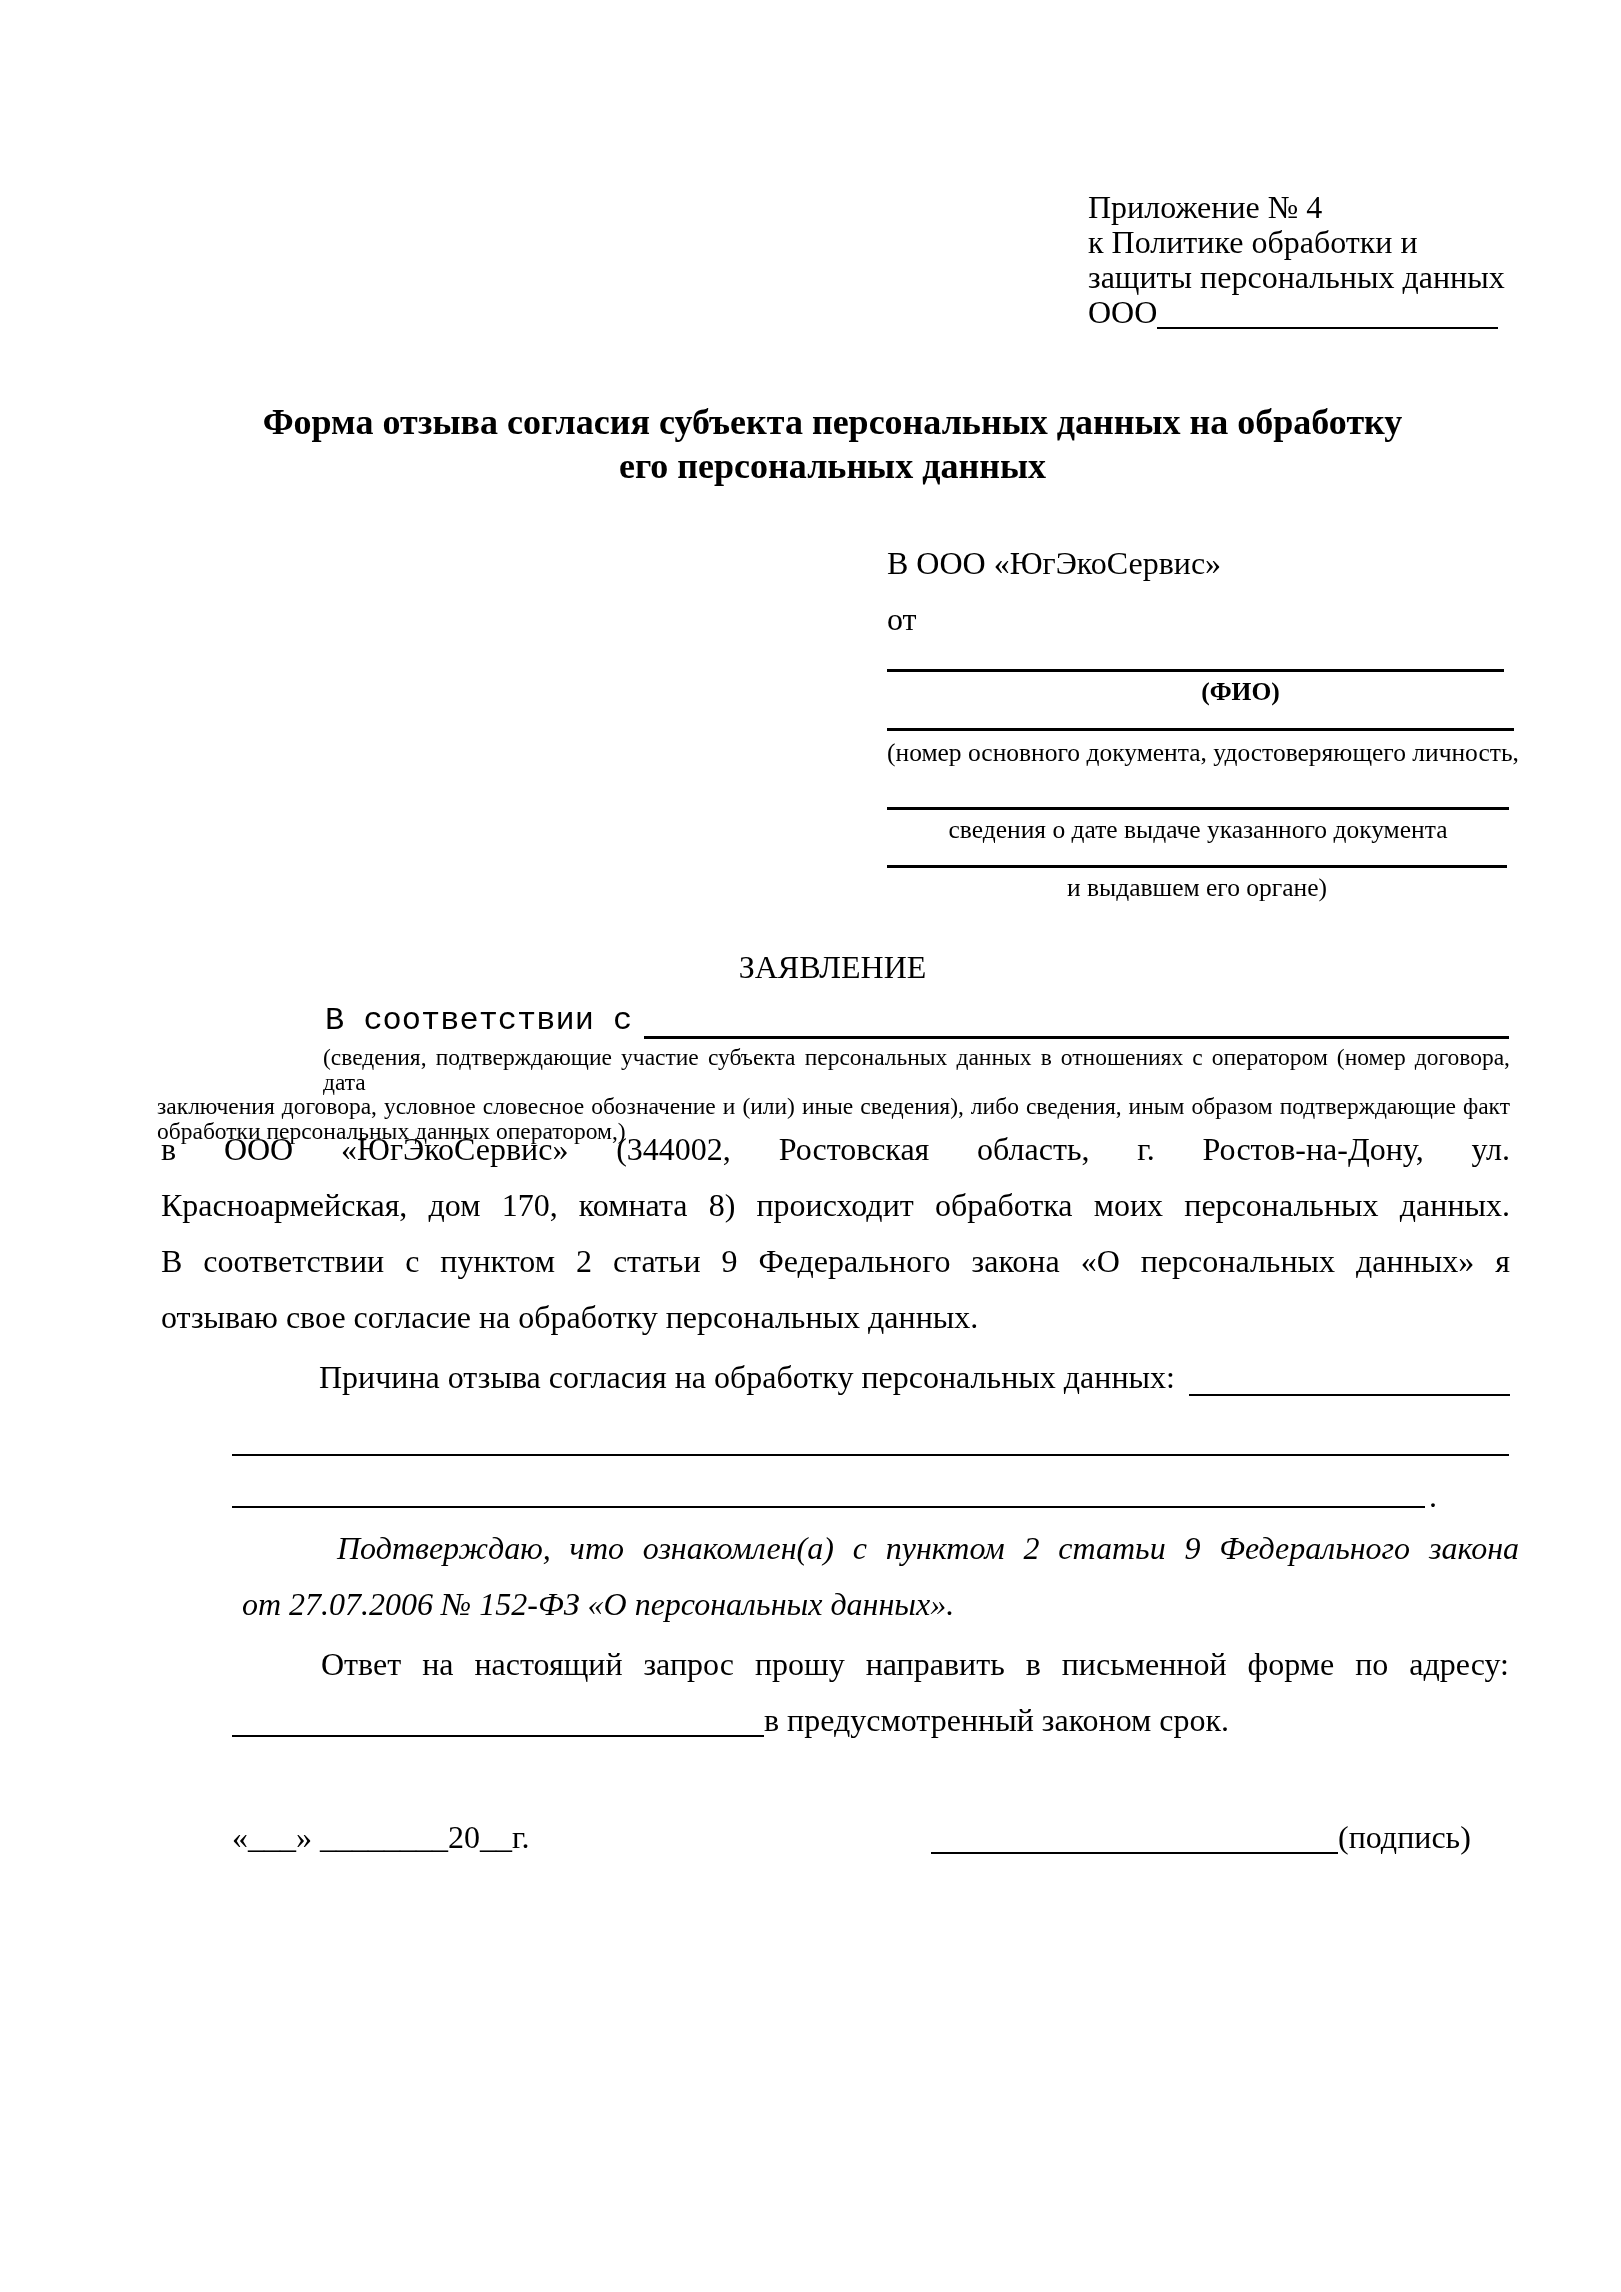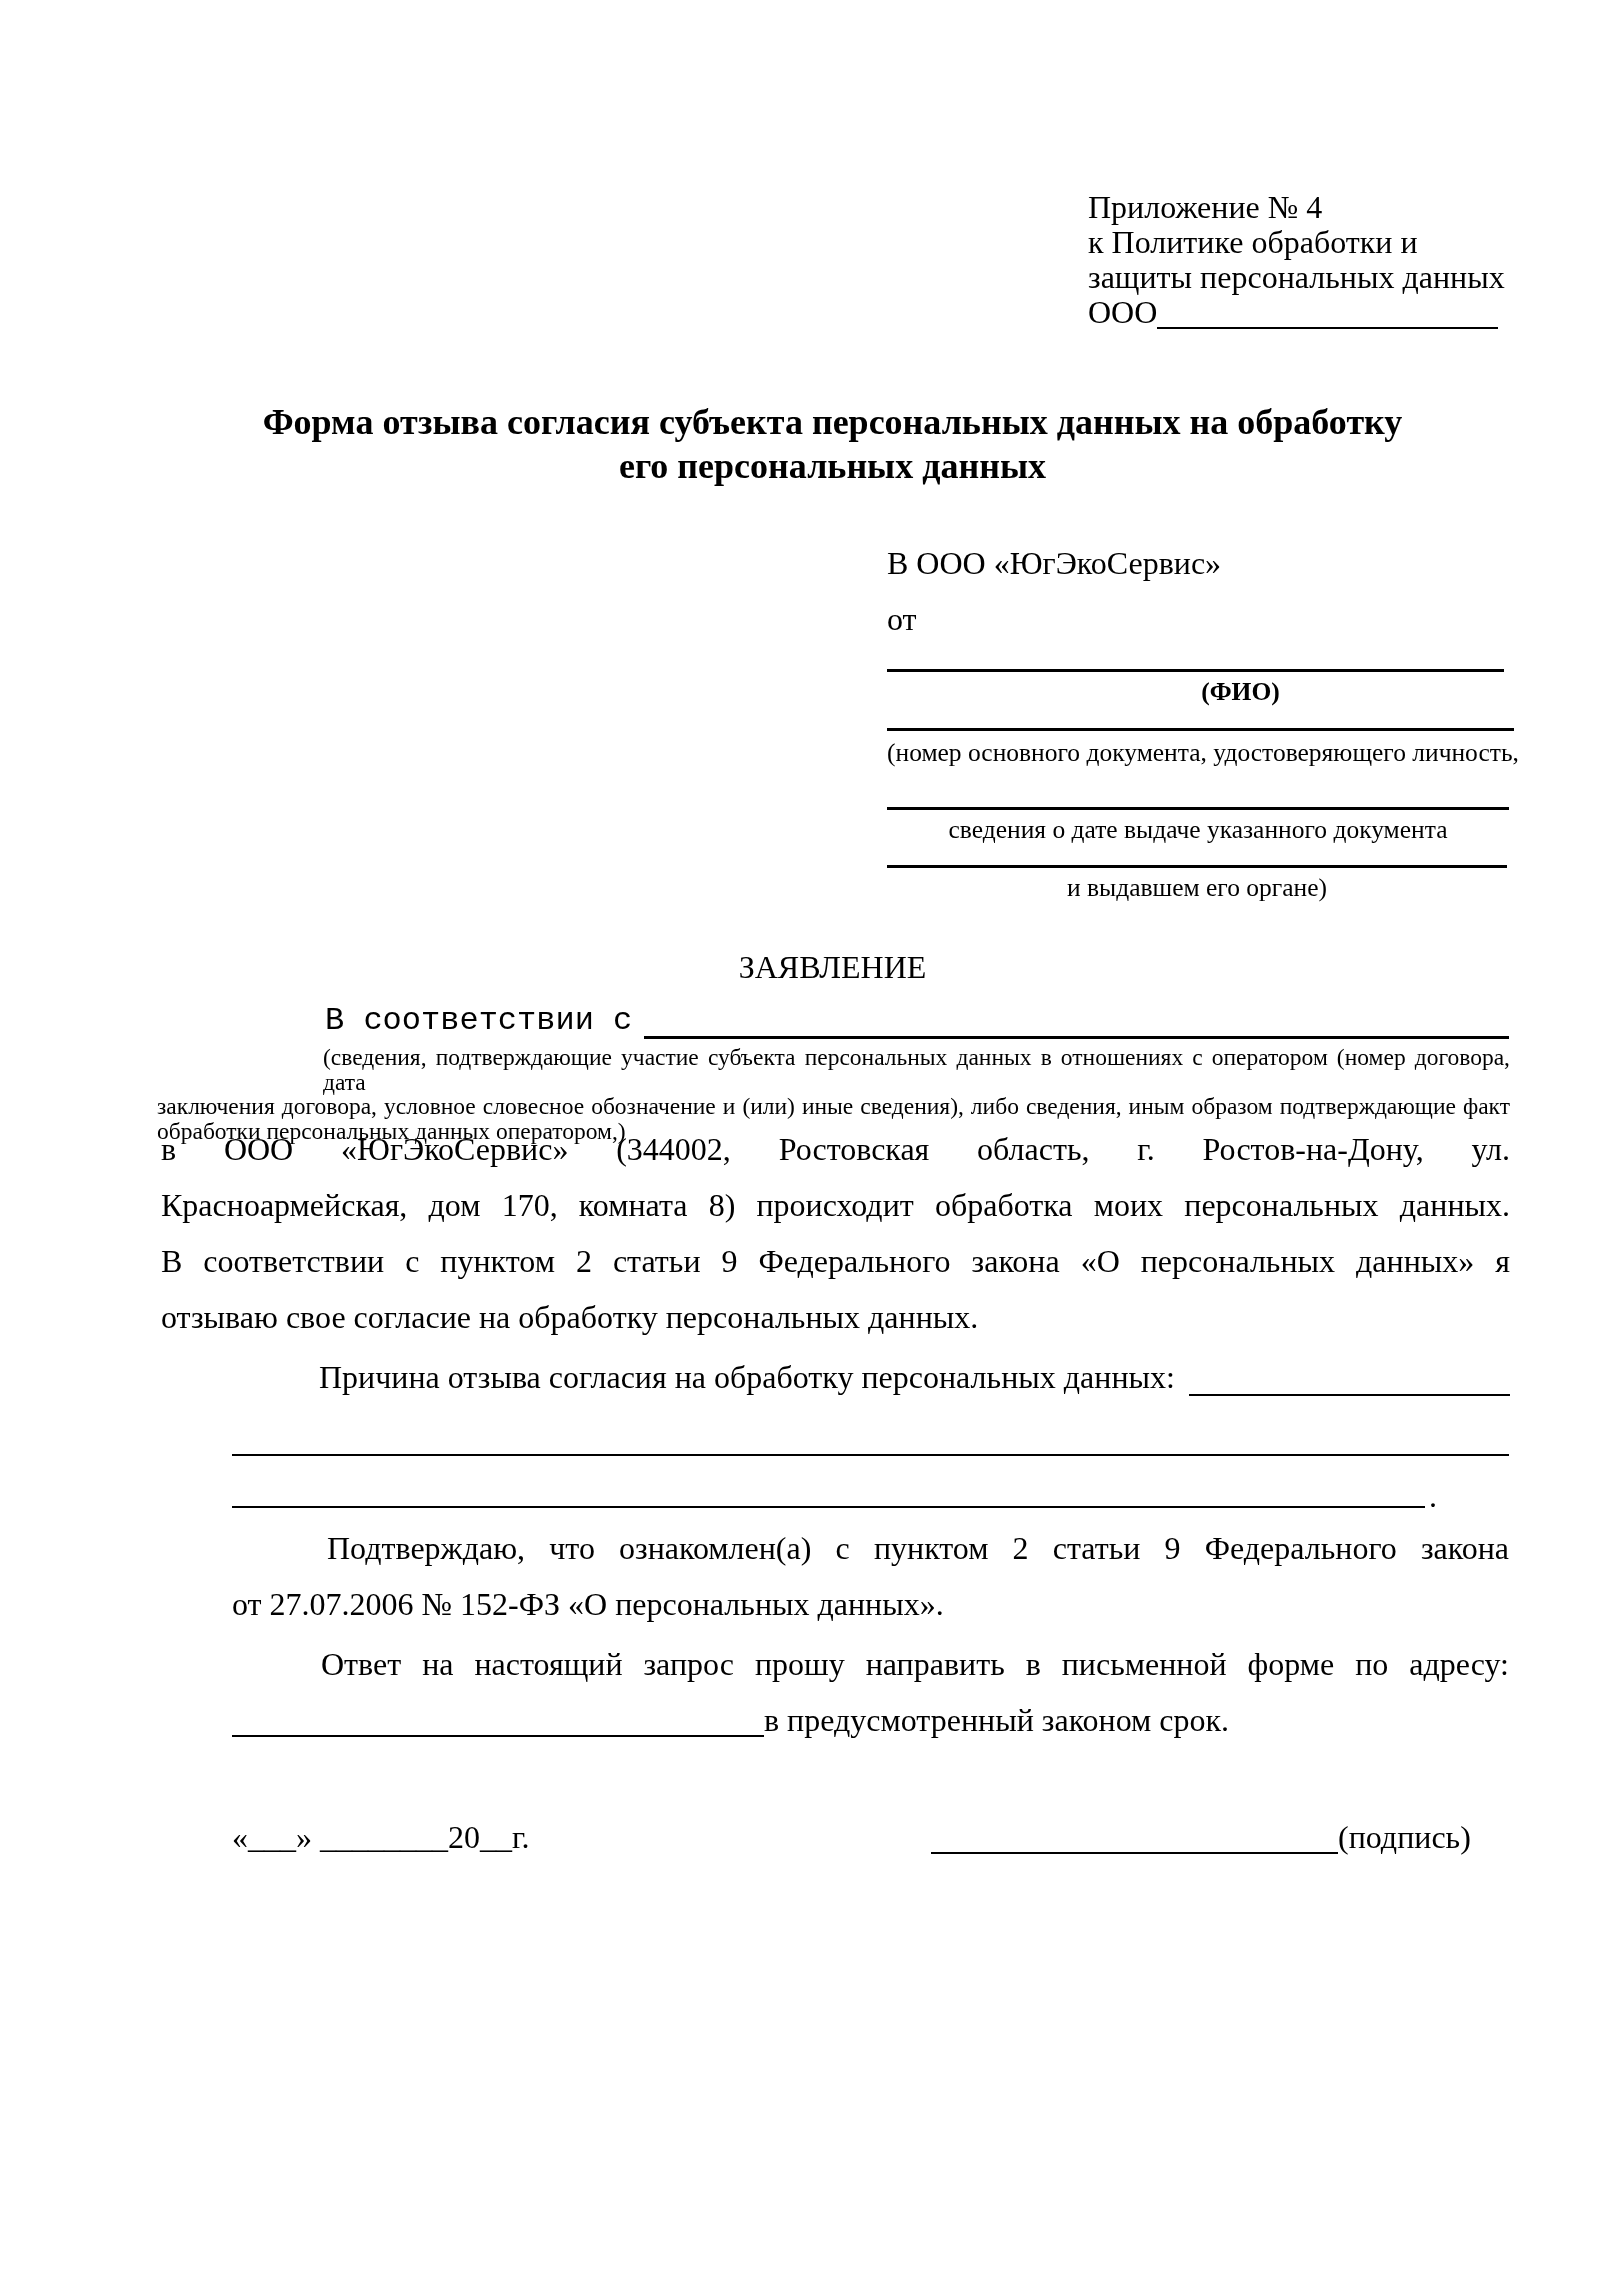--- a/index.html
+++ b/index.html
@@ -82,21 +82,21 @@
   <div class="abs body-text flexrow" style="left:319px; top:1349px; width:1191px; height:56px; line-height:56px;">
     <span style="white-space:pre;">Причина отзыва согласия на обработку персональных данных:</span>
     <span style="width:13.7px;"></span>
     <div class="frule" style="margin-bottom:8.8px;"></div>
   </div>
 
   <div class="hrule" style="left:232px; top:1454px; width:1277px; border-top-width:2.9px;"></div>
   <div class="hrule" style="left:232px; top:1506px; width:1193px; border-top-width:2.9px;"></div>
   <div class="abs body-text" style="left:1429px; top:1478px;">.</div>
 
-  <div class="abs body-text" style="left:232px; top:1520px; width:1277px; line-height:56px;">
+  <div class="abs body-text" style="left:242px; top:1520px; width:1277px; line-height:56px;font-style:italic;">
     <div class="jline" style="padding-left:95px;">Подтверждаю, что ознакомлен(а) с пунктом 2 статьи 9 Федерального закона</div>
     <div>от 27.07.2006 № 152-ФЗ «О персональных данных».</div>
   </div>
 
   <div class="abs body-text" style="left:232px; top:1636px; width:1277px; line-height:56px;">
     <div class="jline" style="padding-left:89px;">Ответ на настоящий запрос прошу направить в письменной форме по адресу:</div>
     <div style="white-space:nowrap;">
       <span class="irule" style="width:532px;"></span><span>в предусмотренный законом срок.</span>
     </div>
   </div>

